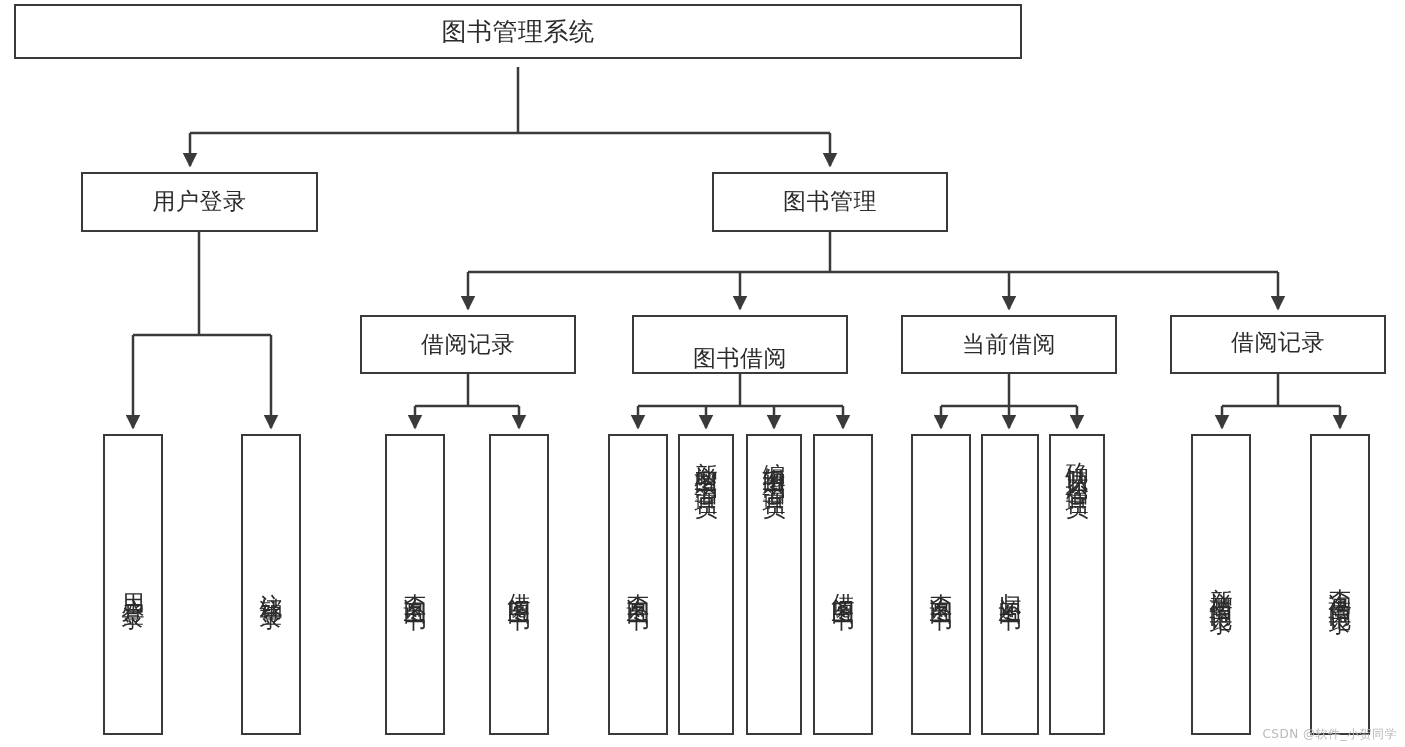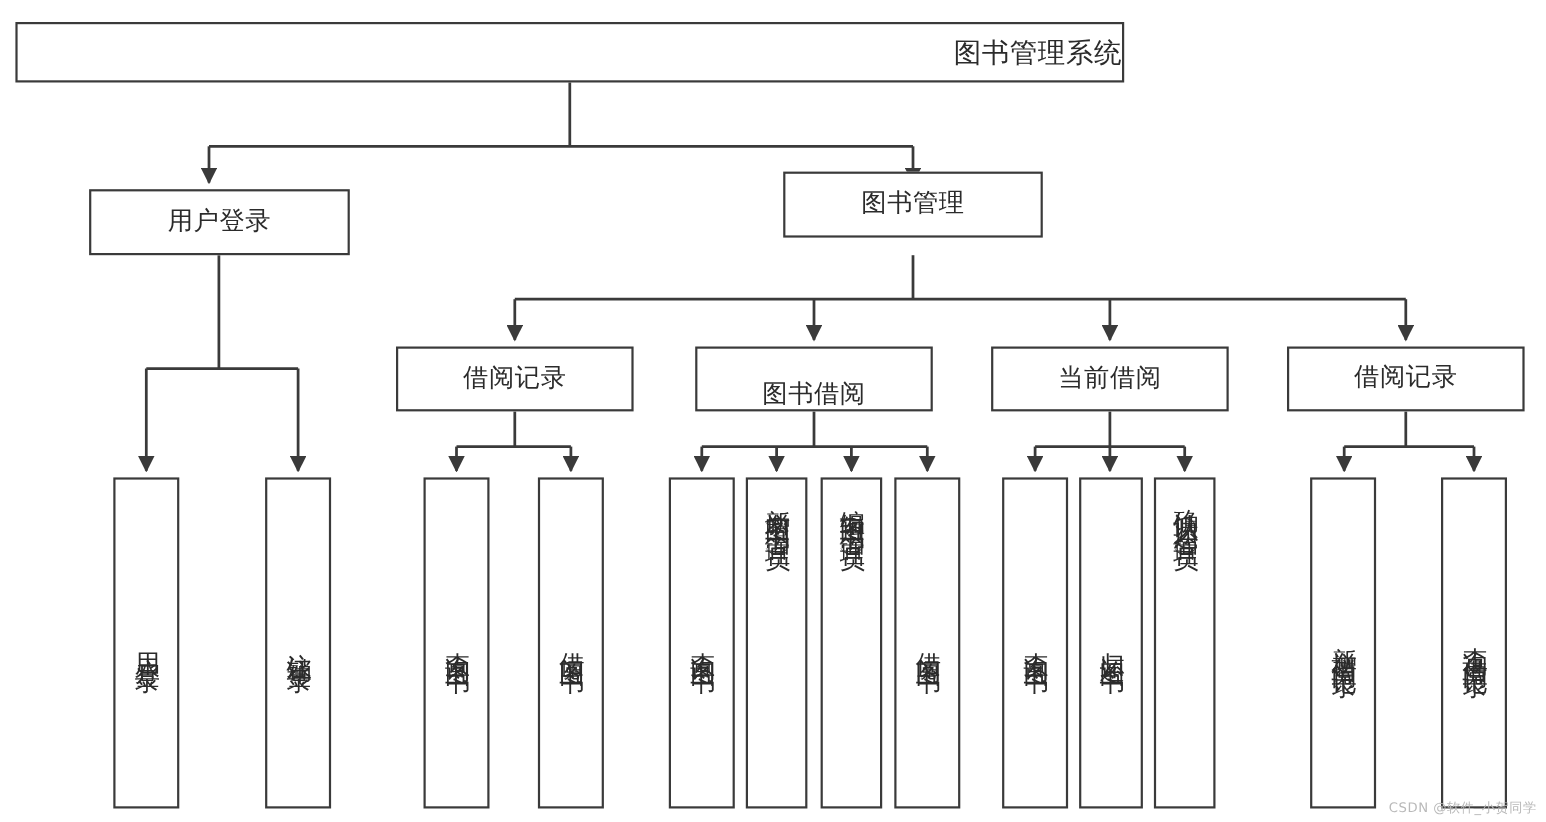--- a/index.html
+++ b/index.html
@@ -131,29 +131,29 @@
       <path d="M 1009 406 L 1009 428" marker-end="url(#arrow)"></path>
       <path d="M 1077 406 L 1077 428" marker-end="url(#arrow)"></path>
 
       <path d="M 1278 374 L 1278 406"></path>
       <path d="M 1222 406 L 1340 406"></path>
       <path d="M 1222 406 L 1222 428" marker-end="url(#arrow)"></path>
       <path d="M 1340 406 L 1340 428" marker-end="url(#arrow)"></path>
     </g>
   </svg>
 
-  <div class="node level-root" style="left:14px; top:20px; width:1008px; height:55px;justify-content:flex-end;">
+  <div class="node level-root" style="left:14px; top:4px; width:1008px; height:55px;">
     <span class="node-label">图书管理系统</span>
   </div>
 
   <div class="node level-mid" style="left:81px; top:172px; width:237px; height:60px;">
     <span class="node-label">用户登录</span>
   </div>
 
-  <div class="node level-mid" style="left:712px; top:156px; width:236px; height:60px;">
+  <div class="node level-mid" style="left:712px; top:172px; width:236px; height:60px;">
     <span class="node-label">图书管理</span>
   </div>
 
   <div class="node level-mid" style="left:360px; top:315px; width:216px; height:59px;">
     <span class="node-label">借阅记录</span>
   </div>
 
   <div class="node level-mid" style="left:632px; top:315px; width:216px; height:59px;align-items:flex-end;">
     <span class="node-label">图书借阅</span>
   </div>

